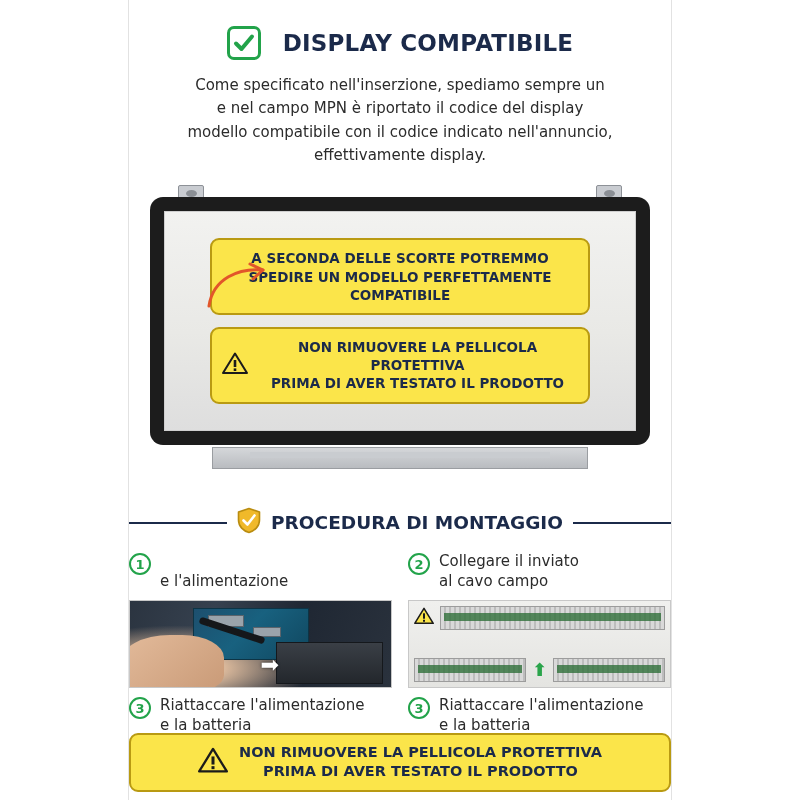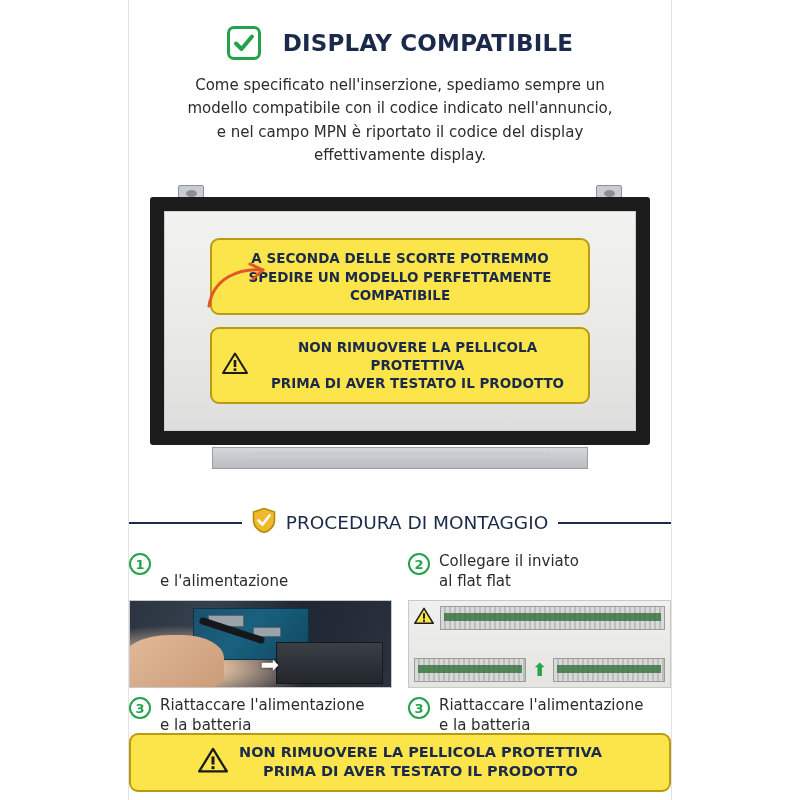--- a/index.html
+++ b/index.html
@@ -103,21 +103,21 @@
   .bracket.bl { left: 28px; }
   .bracket.br { right: 28px; }
 
   .panel {
     position: absolute;
     left: 0;
     top: 12px;
     width: 500px;
     height: 248px;
     background: #1c1c1c;
-    border-radius: 3px;
+    border-radius: 13px;
     box-sizing: border-box;
     padding: 14px;
   }
   .panel-screen {
     width: 100%;
     height: 100%;
     background: linear-gradient(180deg, #f2f2f0 0%, #e9e9e6 55%, #dedede 100%);
     border: 1px solid #cfcfcf;
     box-sizing: border-box;
     position: relative;
@@ -182,21 +182,21 @@
     gap: 10px;
     margin-top: 22px;
   }
   .rule {
     flex: 1 1 auto;
     height: 2px;
     background: #1b2a4a;
   }
   .section-title {
     font-size: 18.5px;
-    font-weight: normal;
+    font-weight: bold;
     color: #1b2a4a;
     white-space: nowrap;
   }
   .shield-icon { flex: 0 0 auto; }
 
   
   .steps {
     display: flex;
     gap: 16px;
     margin-top: 14px;
@@ -331,22 +331,22 @@
       <span class="check-badge">
         <svg width="22" height="22" viewBox="0 0 22 22" aria-hidden="true">
           <path d="M3 11.5 L8.5 17 L19 4.5" fill="none" stroke="#22a34a" stroke-width="4" stroke-linecap="round" stroke-linejoin="round"></path>
         </svg>
       </span>
       <span class="header-title">DISPLAY COMPATIBILE</span>
     </div>
 
     <div class="intro">
       <div>Come specificato nell'inserzione, spediamo sempre un</div>
+      <div>e nel campo MPN è riportato il codice del display</div>
       <div>modello compatibile con il codice indicato nell'annuncio,</div>
-      <div>e nel campo MPN è riportato il codice del display</div>
       <div>effettivamente display.</div>
     </div>
 
     <div class="panel-wrap">
       <div class="bracket bl"></div>
       <div class="bracket br"></div>
 
       <div class="panel">
         <div class="panel-screen">
 
@@ -420,21 +420,21 @@
             <span>e la batteria</span>
           </span>
         </div>
       </div>
 
       <div class="col">
         <div class="step-line">
           <span class="num">2</span>
           <span class="step-text">
             <span>Collegare il inviato</span><br>
-            <span>al flat flat</span>
+            <span>al cavo campo</span>
           </span>
         </div>
 
         <div class="photo photo-b">
           <div class="pb-row">
             <span class="pb-warn">
               <svg width="20" height="18" viewBox="0 0 26 23" aria-hidden="true">
                 <path d="M13 1.5 L25 21 L1 21 Z" fill="#fbe54a" stroke="#1b1b1b" stroke-width="2" stroke-linejoin="round"></path>
                 <rect x="11.7" y="8" width="2.6" height="7" fill="#1b1b1b"></rect>
                 <rect x="11.7" y="16.4" width="2.6" height="2.6" fill="#1b1b1b"></rect>

